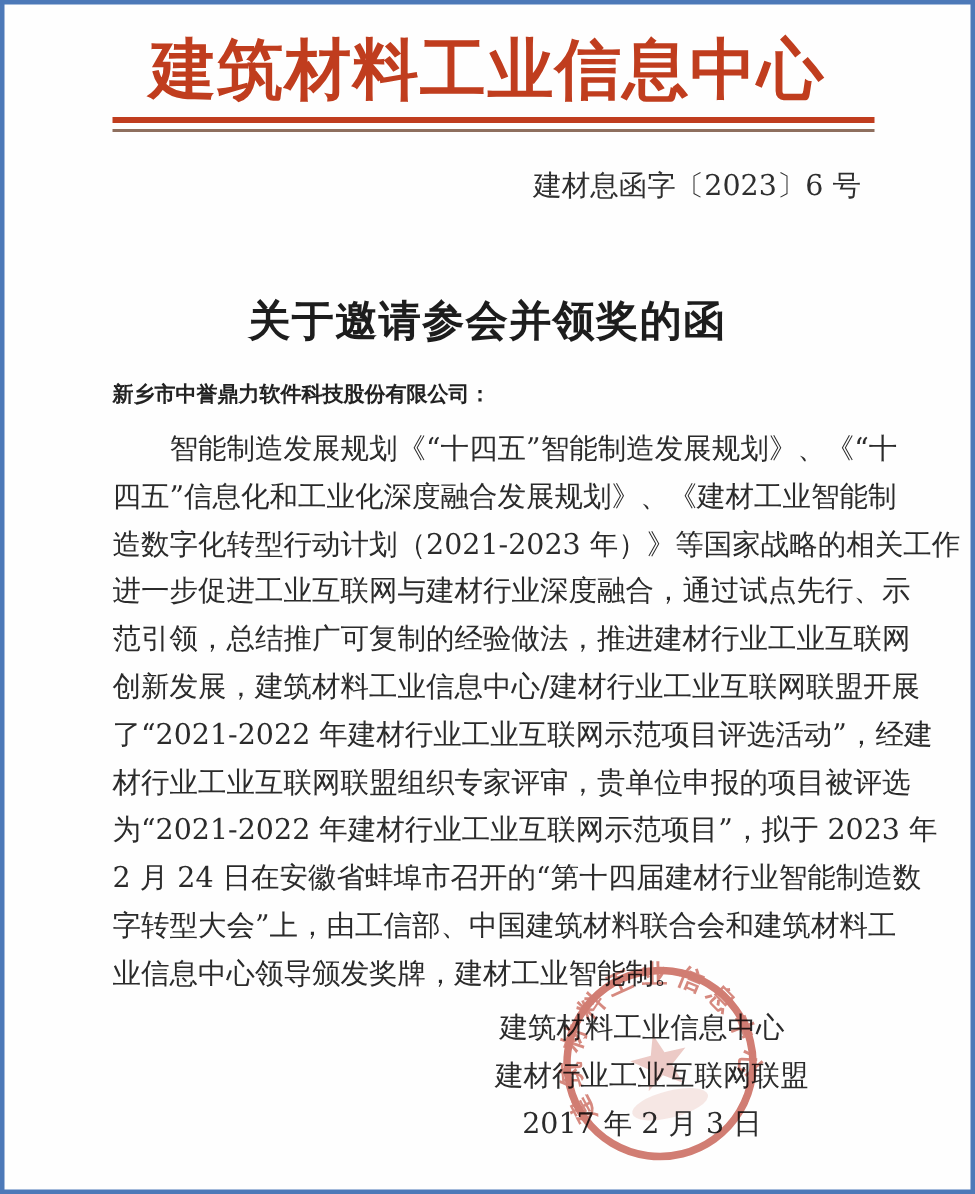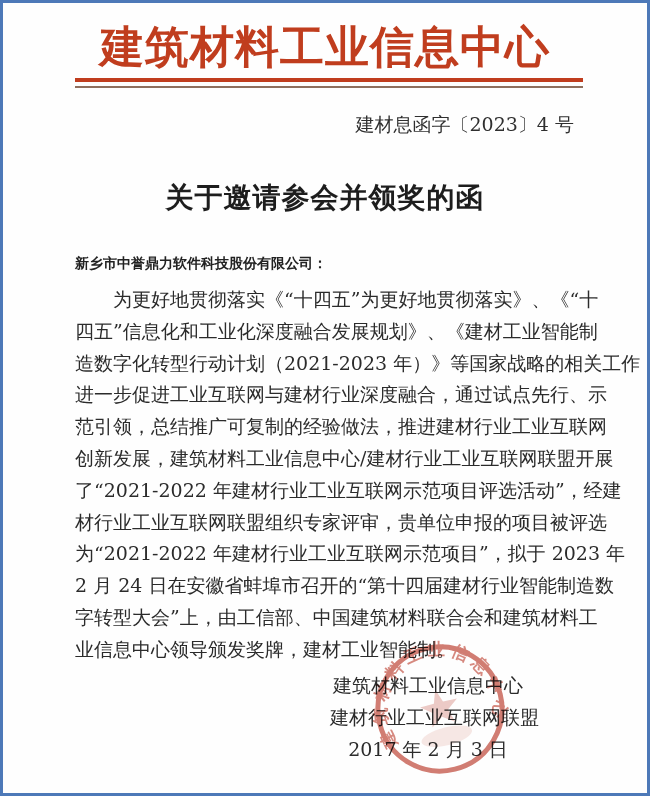--- a/index.html
+++ b/index.html
@@ -31,21 +31,21 @@
   .rule-thin {
     position: absolute; top: 86px; left: 75px; width: 508px; height: 2px;
     background: #8e6f5e;
   }
   .doc-number {
     position: absolute; top: 112px; right: 76px;
     font-size: 19px; line-height: 24px;
     color: #2f2f2f;
   }
   .title {
-    position: absolute; top: 181px; left: 0; right: 0; margin: 0;
+    position: absolute; top: 181px; left: 0; right: 0; margin: 16px;
     text-align: center;
     font-size: 28px; line-height: 34px; font-weight: bold;
     color: #1d1d1d;
     letter-spacing: 1px;
     font-family: "DejaVu Sans", sans-serif;
   }
   .addressee {
     position: absolute; top: 250px; left: 75px;
     font-size: 14px; line-height: 26px; font-weight: bold;
     color: #222;
@@ -96,28 +96,28 @@
 </head>
 <body>
 
 <div class="frame"></div>
 
 <div class="letterhead">建筑材料工业信息中心</div>
 
 <div class="rule-thick"></div>
 <div class="rule-thin"></div>
 
-<div class="doc-number">建材息函字〔2023〕4 号</div>
+<div class="doc-number">建材息函字〔2023〕6 号</div>
 
 <h1 class="title">关于邀请参会并领奖的函</h1>
 
 <div class="addressee">新乡市中誉鼎力软件科技股份有限公司：</div>
 
 <div class="body-text">
-  <div class="line indent">为更好地贯彻落实《“十四五”为更好地贯彻落实》、《“十</div>
+  <div class="line indent">智能制造发展规划《“十四五”智能制造发展规划》、《“十</div>
   <div class="line">四五”信息化和工业化深度融合发展规划》、《建材工业智能制</div>
   <div class="line">造数字化转型行动计划（2021-2023 年）》等国家战略的相关工作，</div>
   <div class="line">进一步促进工业互联网与建材行业深度融合，通过试点先行、示</div>
   <div class="line">范引领，总结推广可复制的经验做法，推进建材行业工业互联网</div>
   <div class="line">创新发展，建筑材料工业信息中心/建材行业工业互联网联盟开展</div>
   <div class="line">了“2021-2022 年建材行业工业互联网示范项目评选活动”，经建</div>
   <div class="line">材行业工业互联网联盟组织专家评审，贵单位申报的项目被评选</div>
   <div class="line">为“2021-2022 年建材行业工业互联网示范项目”，拟于 2023 年</div>
   <div class="line">2 月 24 日在安徽省蚌埠市召开的“第十四届建材行业智能制造数</div>
   <div class="line">字转型大会”上，由工信部、中国建筑材料联合会和建筑材料工</div>

